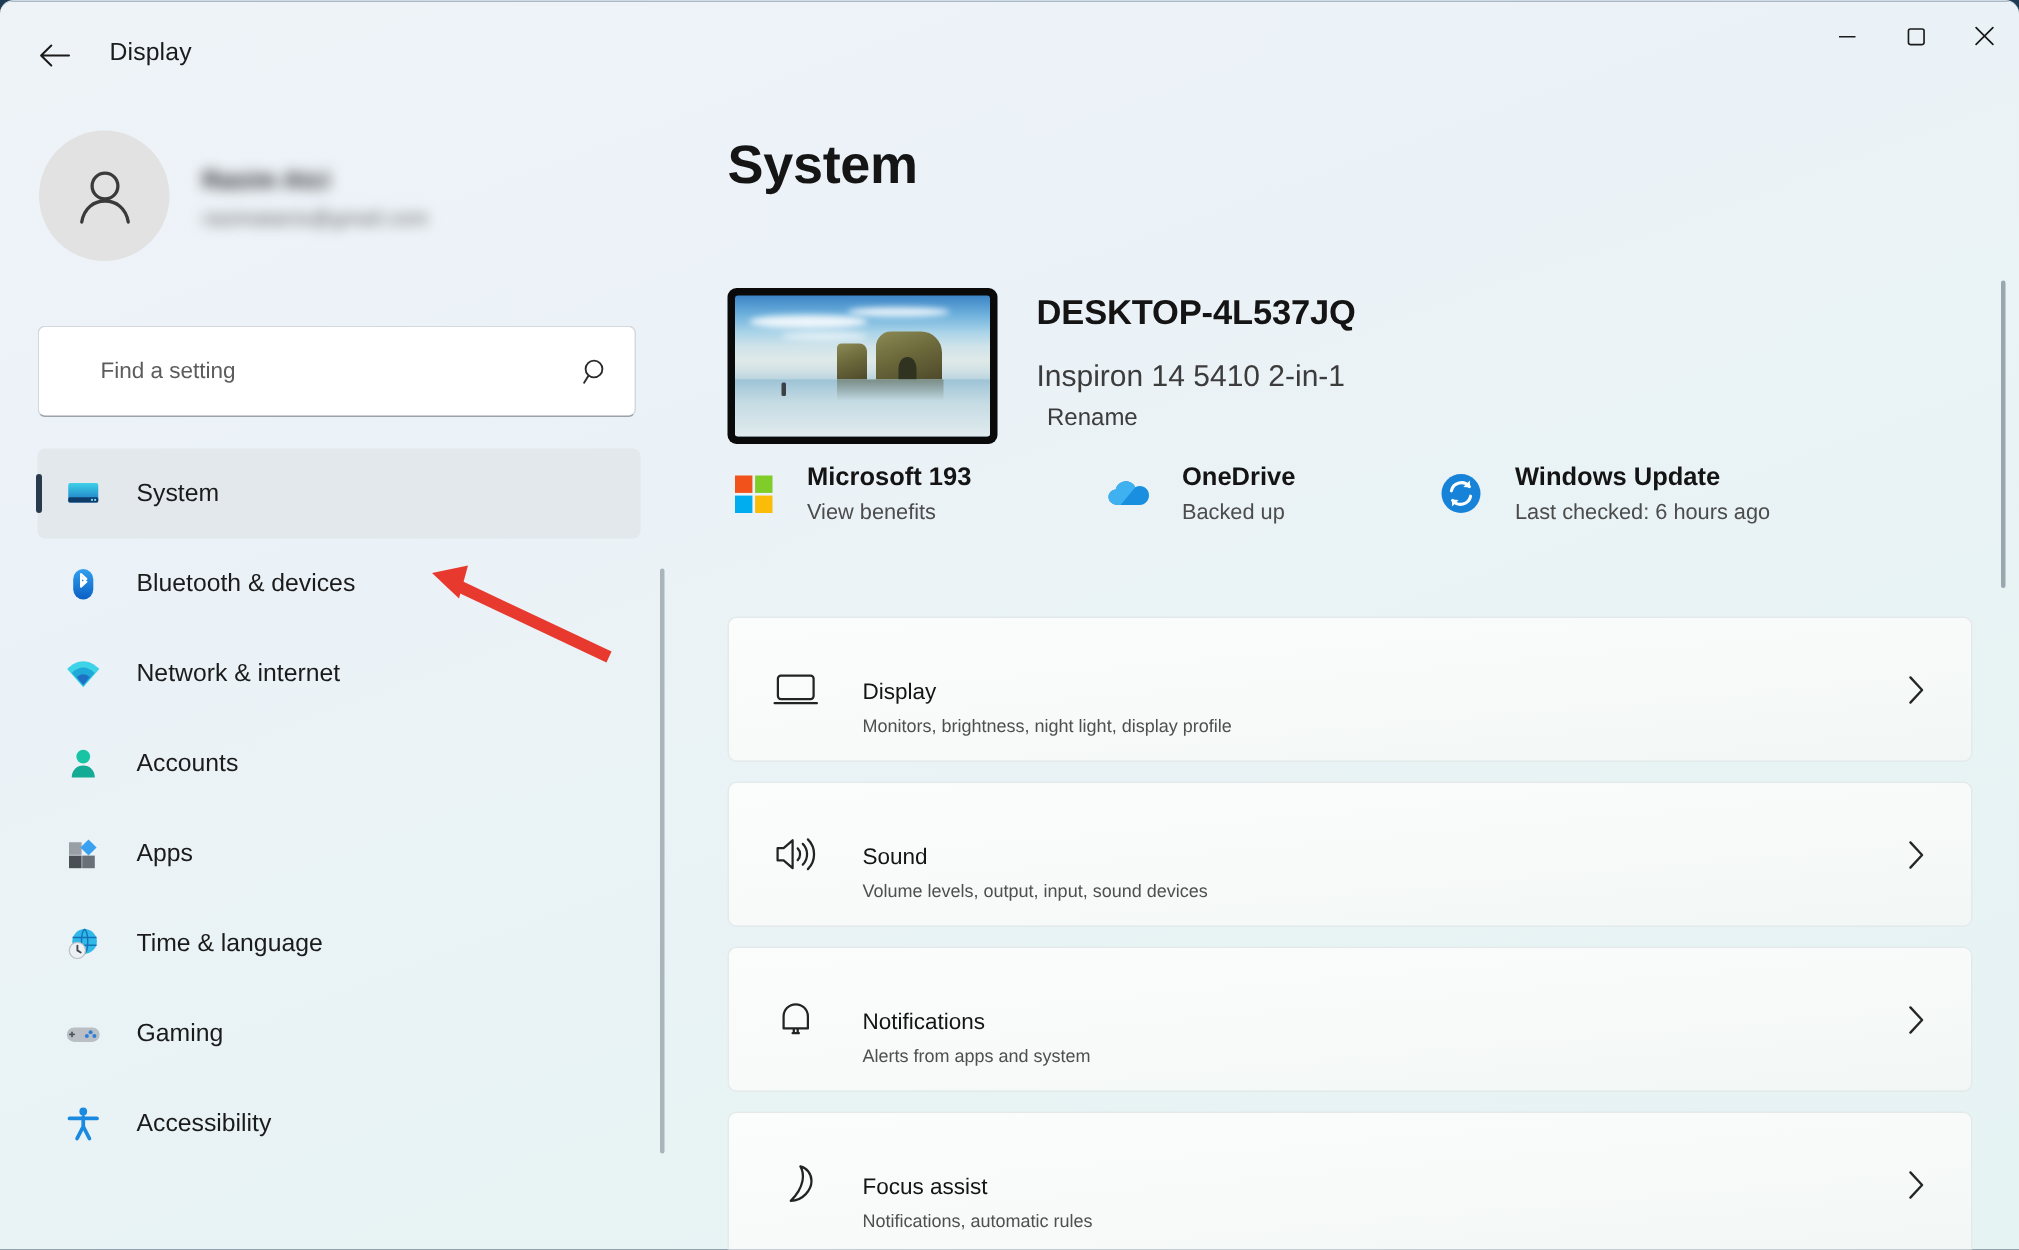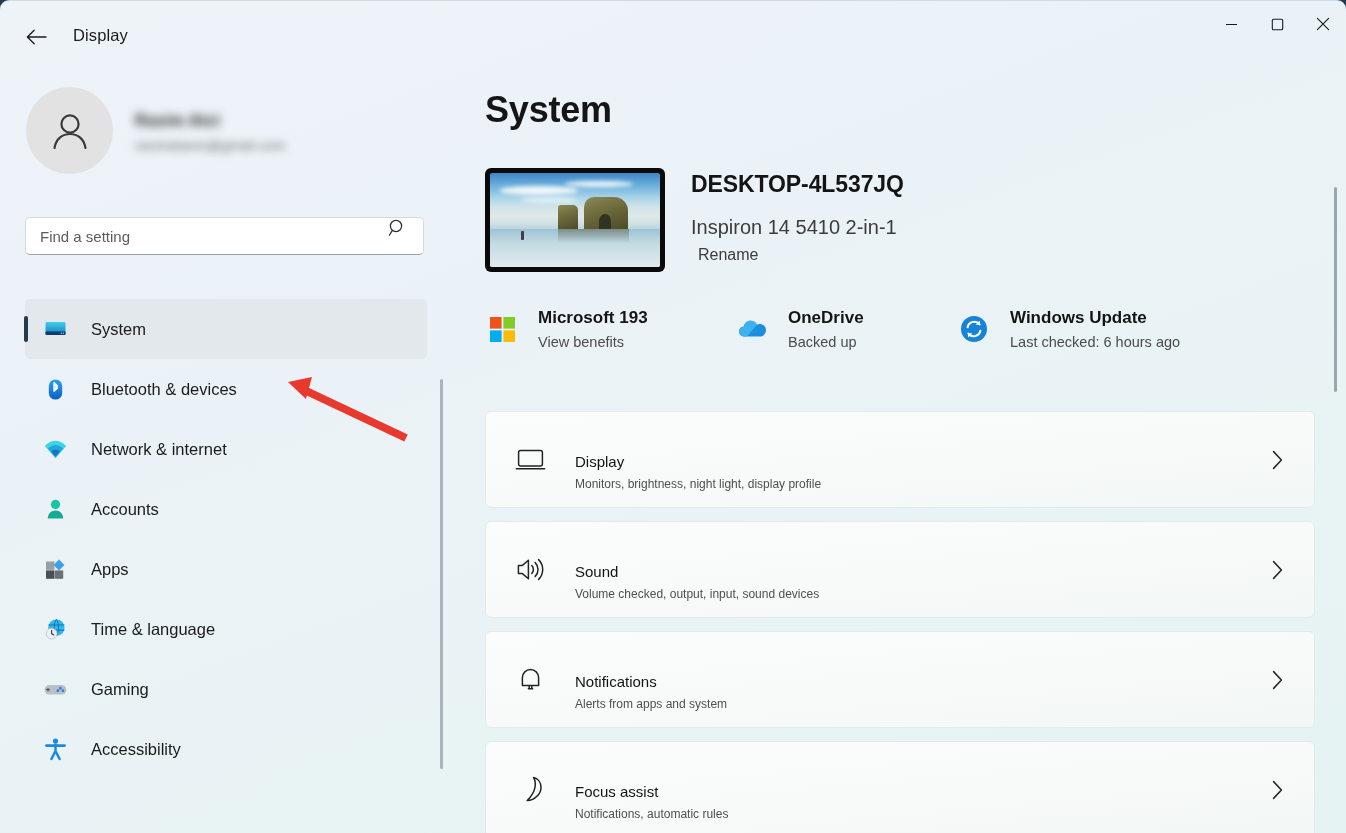--- a/index.html
+++ b/index.html
@@ -76,26 +76,26 @@
   }
   .acct-mail {
     font-size: 13.5px; color: #5d5d5d; margin-top: 8px;
     filter: blur(4.2px);
     user-select: none;
     letter-spacing: .3px;
   }
 
   .searchbox {
     position: absolute; left: 25px; top: 143px;
-    width: 399px; height: 38px;
+    width: 399px; height: 61px;
     background: #ffffff;
     border: 1px solid #d4d9de;
     border-bottom: 1.6px solid #9aa3ab;
     border-radius: 5px;
-    display: flex; 
+    display: flex; align-items: center; padding-left: 27px;
   }
   .searchbox input {
     flex: 1;
     border: none; outline: none; background: transparent;
     font-family: "Liberation Sans", sans-serif;
     font-size: 15px; color: #4a4a4a;
     padding: 0 14px;
   }
   .searchbox input::placeholder { color: #5c5c5c; }
   .search-ico { padding-right: 16px; display: flex; }
@@ -141,21 +141,21 @@
     position: absolute; left: 452px; top: 73px;
     width: 894px; height: 760px;
   }
   .page-title {
     position: absolute; left: 33px; top: 15px;
     font-size: 36px; font-weight: bold; color: #151515;
     letter-spacing: -.2px;
   }
 
   .device {
-    position: absolute; left: 33px; top: 94px;
+    position: absolute; left: 33px; top: 118px;
     display: flex; align-items: flex-start;
   }
   .device-thumb {
     width: 180px; height: 104px;
     background: #0a0a0a;
     border-radius: 6px;
     padding: 5px;
     flex: none;
   }
   .thumb-inner {
@@ -513,21 +513,21 @@
         <span class="card-ico">
           <svg width="31" height="31" viewBox="0 0 31 31">
             <path d="M3.4 11.4 H7.4 L13.4 6.2 V24.8 L7.4 19.6 H3.4 Z" stroke="#232323" stroke-width="1.5" fill="none" stroke-linejoin="round"></path>
             <path d="M16.8 11.6 A5.6 5.6 0 0 1 16.8 19.4" stroke="#232323" stroke-width="1.5" fill="none" stroke-linecap="round"></path>
             <path d="M20.2 8.6 A9.8 9.8 0 0 1 20.2 22.4" stroke="#232323" stroke-width="1.5" fill="none" stroke-linecap="round"></path>
             <path d="M23.6 5.6 A14 14 0 0 1 23.6 25.4" stroke="#232323" stroke-width="1.5" fill="none" stroke-linecap="round"></path>
           </svg>
         </span>
         <div class="card-txt">
           <div class="card-title">Sound</div>
-          <div class="card-sub">Volume checked, output, input, sound devices</div>
+          <div class="card-sub">Volume levels, output, input, sound devices</div>
         </div>
         <span class="chev">
           <svg width="13" height="20" viewBox="0 0 13 20">
               <path d="M2.6 1.6 L10.4 10 L2.6 18.4" stroke="#262626" stroke-width="1.55" fill="none" stroke-linecap="round" stroke-linejoin="round"></path>
             </svg>
         </span>
       </div>
 
       <div class="card">
         <span class="card-ico">

